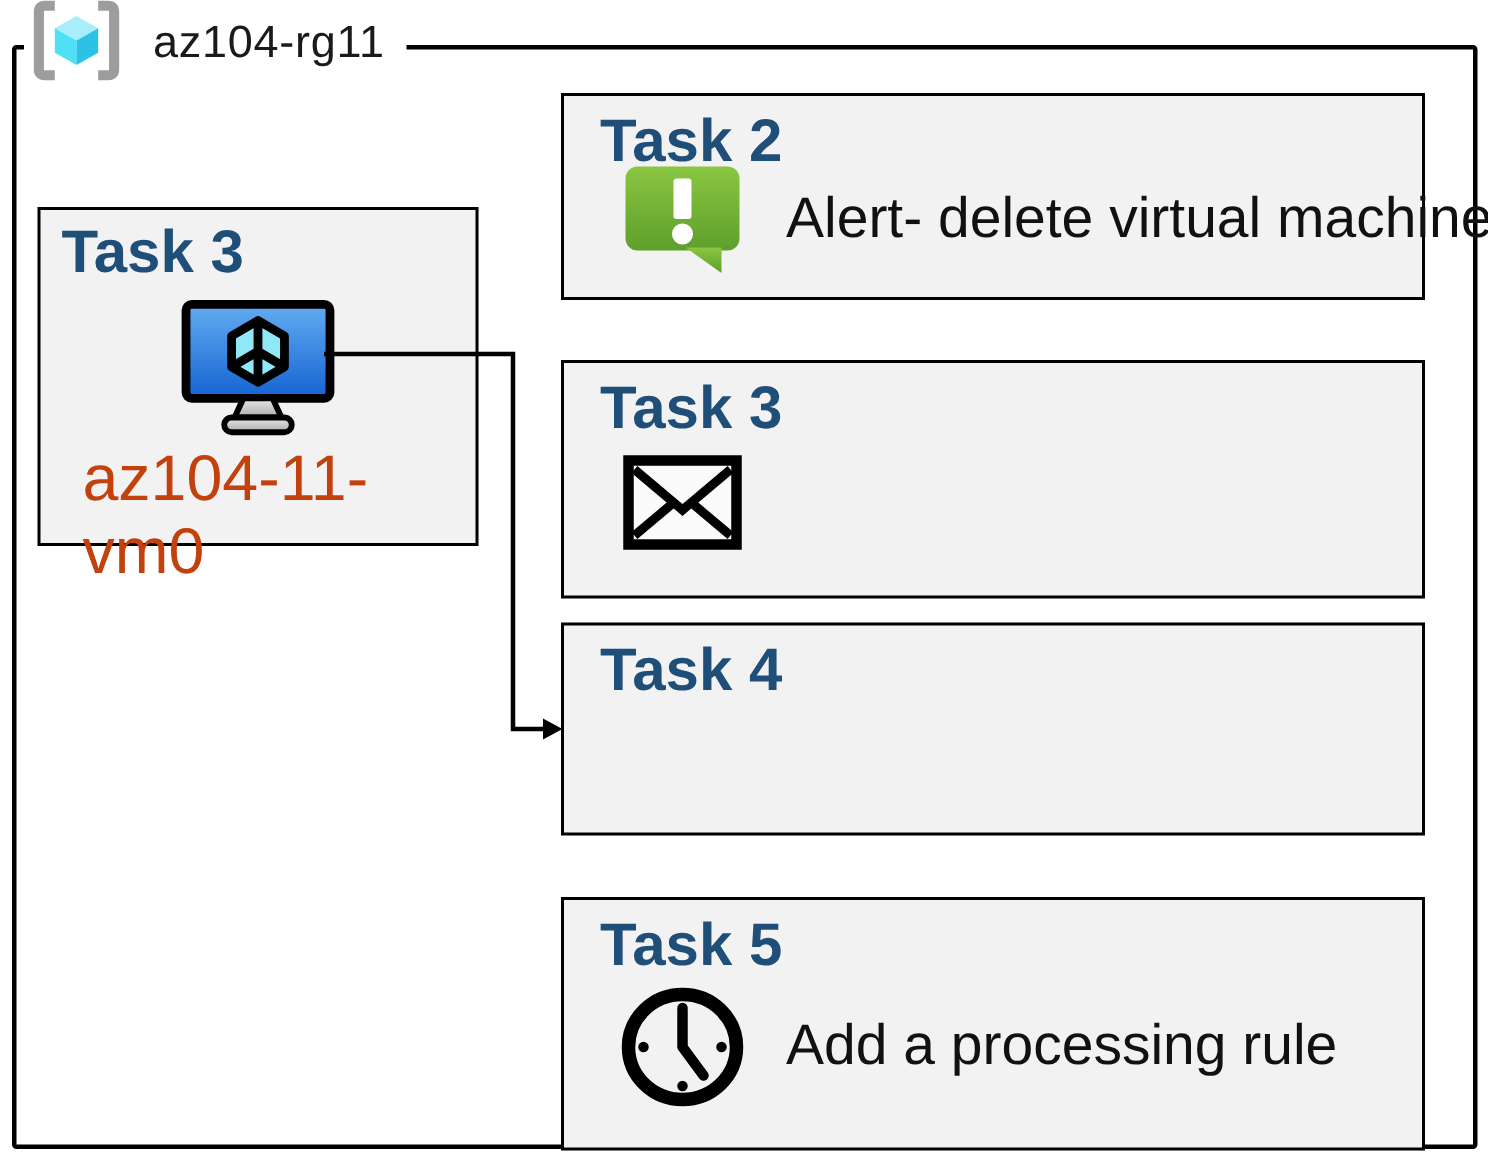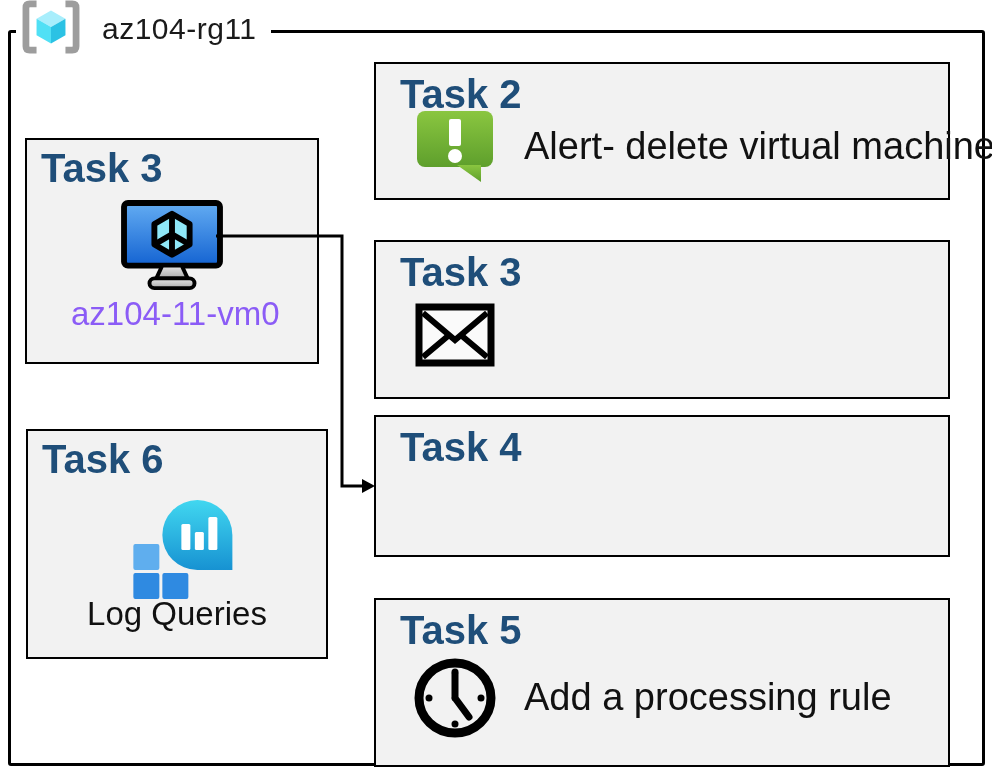--- a/index.html
+++ b/index.html
@@ -24,21 +24,21 @@
   }
   .task-row{
     position:absolute;left:32px;top:38px;right:12px;bottom:8px;
     display:flex;align-items:center;gap:22px;
   }
   .icon-wrap{width:94px;display:flex;justify-content:center;flex:0 0 94px;}
   .task-label{font-size:38px;color:#111;white-space:nowrap;}
   
   .task1-title,.task6-title{left:14px;top:6px;}
   .vm-icon-wrap{position:absolute;left:50%;top:60px;transform:translateX(-50%);}
-  .task1-label{position:absolute;left:44px;top:155px;font-size:33px;color:#8b5cf6;}
+  .task1-label{position:absolute;left:28px;top:155px;font-size:43px;color:#c2410c;}
   .lq-icon-wrap{position:absolute;left:50%;top:64px;transform:translateX(-44%);}
   .task6-label{position:absolute;left:0;right:0;top:164px;text-align:center;font-size:33px;color:#111;}
   .connector-svg{position:absolute;left:0;top:0;z-index:4;pointer-events:none;}
 </style>
 </head>
 <body>
 
 <div class="canvas">
 
   <div class="outer-box"></div>
@@ -74,41 +74,20 @@
         <polygon points="52,14 70,24.5 70,45.5 52,56 34,45.5 34,24.5" fill="#8FE8F8"></polygon>
         <polygon points="52,14 70,24.5 70,45.5 52,56 34,45.5 34,24.5" fill="none" stroke="#000" stroke-width="6" stroke-linejoin="round"></polygon>
         <path d="M52 14 L52 35 M52 35 L34 45.5 M52 35 L70 45.5 M52 35 L52 56" stroke="#000" stroke-width="6"></path>
         <path d="M42 67 L62 67 L68 80 L36 80 Z" fill="url(#vmstand)" stroke="#000" stroke-width="4"></path>
         <rect x="29" y="80" width="46" height="10" rx="5" fill="url(#vmstand)" stroke="#000" stroke-width="4"></rect>
       </svg>
     </span>
     <div class="task1-label">az104-11-vm0</div>
   </div>
 
-  <div class="task-box" style="left:26px;top:429px;width:302px;height:230px;">
-    <div class="task-title task6-title">Task 6</div>
-    <span class="lq-icon-wrap">
-      <svg width="106" height="106" viewBox="0 0 106 106">
-        <defs>
-          <linearGradient id="lqbub" x1="0" y1="0" x2="0" y2="1">
-            <stop offset="0" stop-color="#41D7F0"></stop>
-              <stop offset="1" stop-color="#1792D2"></stop>
-          </linearGradient>
-        </defs>
-        <rect x="3" y="49" width="26" height="26" rx="2" fill="#5FAEEE"></rect>
-        <rect x="3" y="78" width="26" height="26" rx="2" fill="#2F8AE1"></rect>
-        <rect x="32" y="78" width="26" height="26" rx="2" fill="#2F8AE1"></rect>
-        <path d="M 102 40 A 35 35 0 1 0 67 75 L 102 75 Z" fill="url(#lqbub)"></path>
-        <rect x="51" y="29" width="9" height="26" rx="1.5" fill="#fff"></rect>
-        <rect x="64.5" y="37" width="9" height="18" rx="1.5" fill="#fff"></rect>
-        <rect x="78" y="22" width="9" height="33" rx="1.5" fill="#fff"></rect>
-      </svg>
-    </span>
-    <div class="task6-label">Log Queries</div>
-  </div>
 
   <div class="task-box" style="left:374px;top:62px;width:576px;height:138px;">
     <div class="task-title">Task 2</div>
     <div class="task-row">
       <span class="icon-wrap">
         <svg width="86" height="82" viewBox="0 0 84 82">
           <defs>
             <linearGradient id="grn" x1="0" y1="0" x2="0" y2="1">
               <stop offset="0" stop-color="#8AC640"></stop>
                 <stop offset="1" stop-color="#5E9F2C"></stop>

